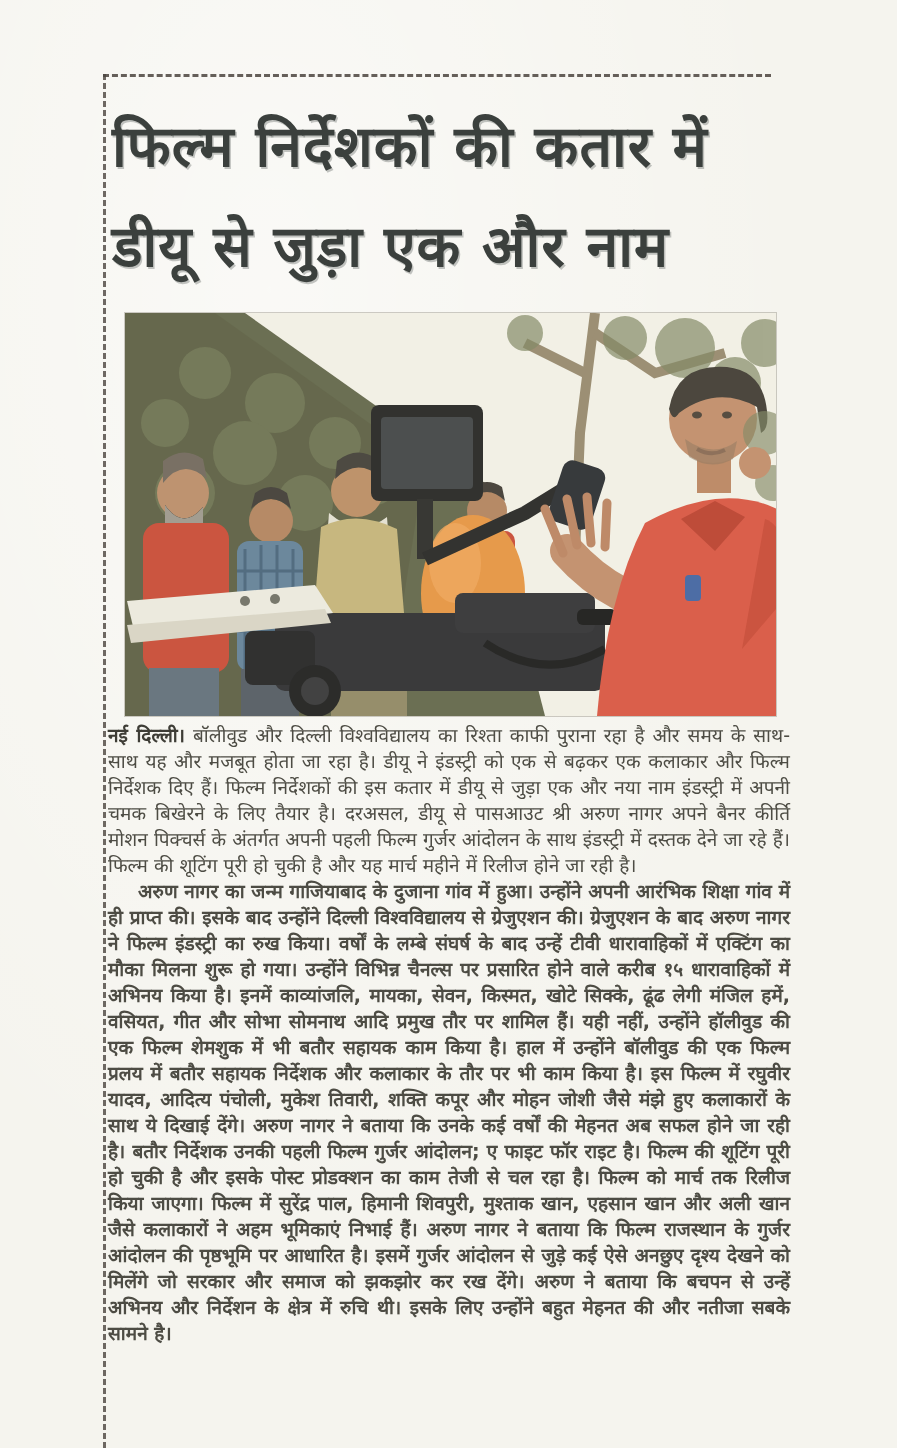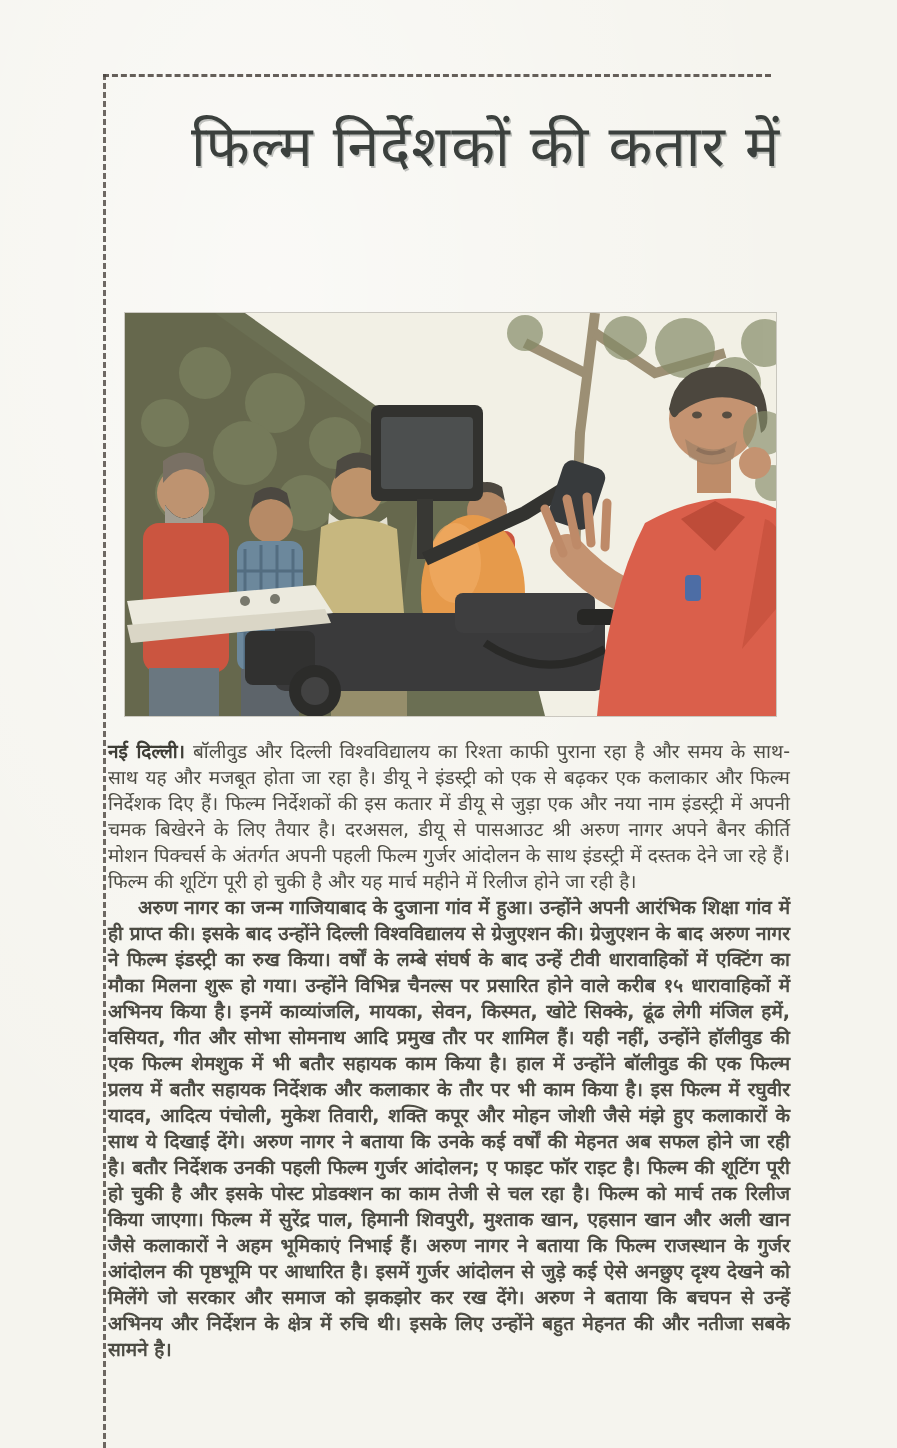--- a/index.html
+++ b/index.html
@@ -18,56 +18,56 @@
   .clip-border-top{
     position:absolute;left:103px;top:74px;width:668px;height:0;
     border-top:3px dashed #4c453f;opacity:.85;
   }
   .clip-border-left{
     position:absolute;left:103px;top:74px;width:0;height:1374px;
     border-left:3px dashed #4c453f;opacity:.8;
   }
   .headline{
     position:absolute;left:112px;top:96px;width:668px;
-    text-align:right;
+    text-align:left;
     color:#3b403d;
-    font-weight:normal;
+    font-weight:bold;
     font-size:57px;
     line-height:100px;
     letter-spacing:1px;
     text-shadow:1.5px 1.5px 0 rgba(90,95,92,.35);
   }
   .photo-frame{
     position:absolute;left:125px;top:313px;width:651px;height:403px;
     background:#e9e6da;
     box-shadow:0 0 0 1px rgba(120,115,100,.35);
   }
   .photo-frame svg{display:block;width:100%;height:100%;}
   .body-text{
     position:absolute;left:108px;top:722px;width:682px;
     color:#4d4c44;
     font-size:19px;
     line-height:26px;
     text-align:justify;
-    margin-top:16px;
   }
   .body-text p{margin:0;}
   .body-text p + p{text-indent:30px;font-weight:bold;}
   .dateline{font-weight:bold;color:#3e3d36;}
 </style>
 </head>
 <body>
 
 <div class="page">
 
   <div class="clip-border-top"></div>
   <div class="clip-border-left"></div>
 
   <h1 class="headline" style="margin:0;">
     <span>फिल्म निर्देशकों की कतार में</span><br>
+    <span>डीयू से जुड़ा एक और नाम</span>
   </h1>
 
   <div class="photo-frame">
     <svg viewBox="0 0 651 403" preserveAspectRatio="none">
 
       <rect x="0" y="0" width="651" height="403" fill="#f3f1e7"></rect>
 
       <polygon points="0,0 120,0 360,170 420,403 0,403" fill="#5d6144"></polygon>
       <polygon points="0,0 90,0 300,150 260,403 0,403" fill="#55583c" opacity="0.75"></polygon>
 

